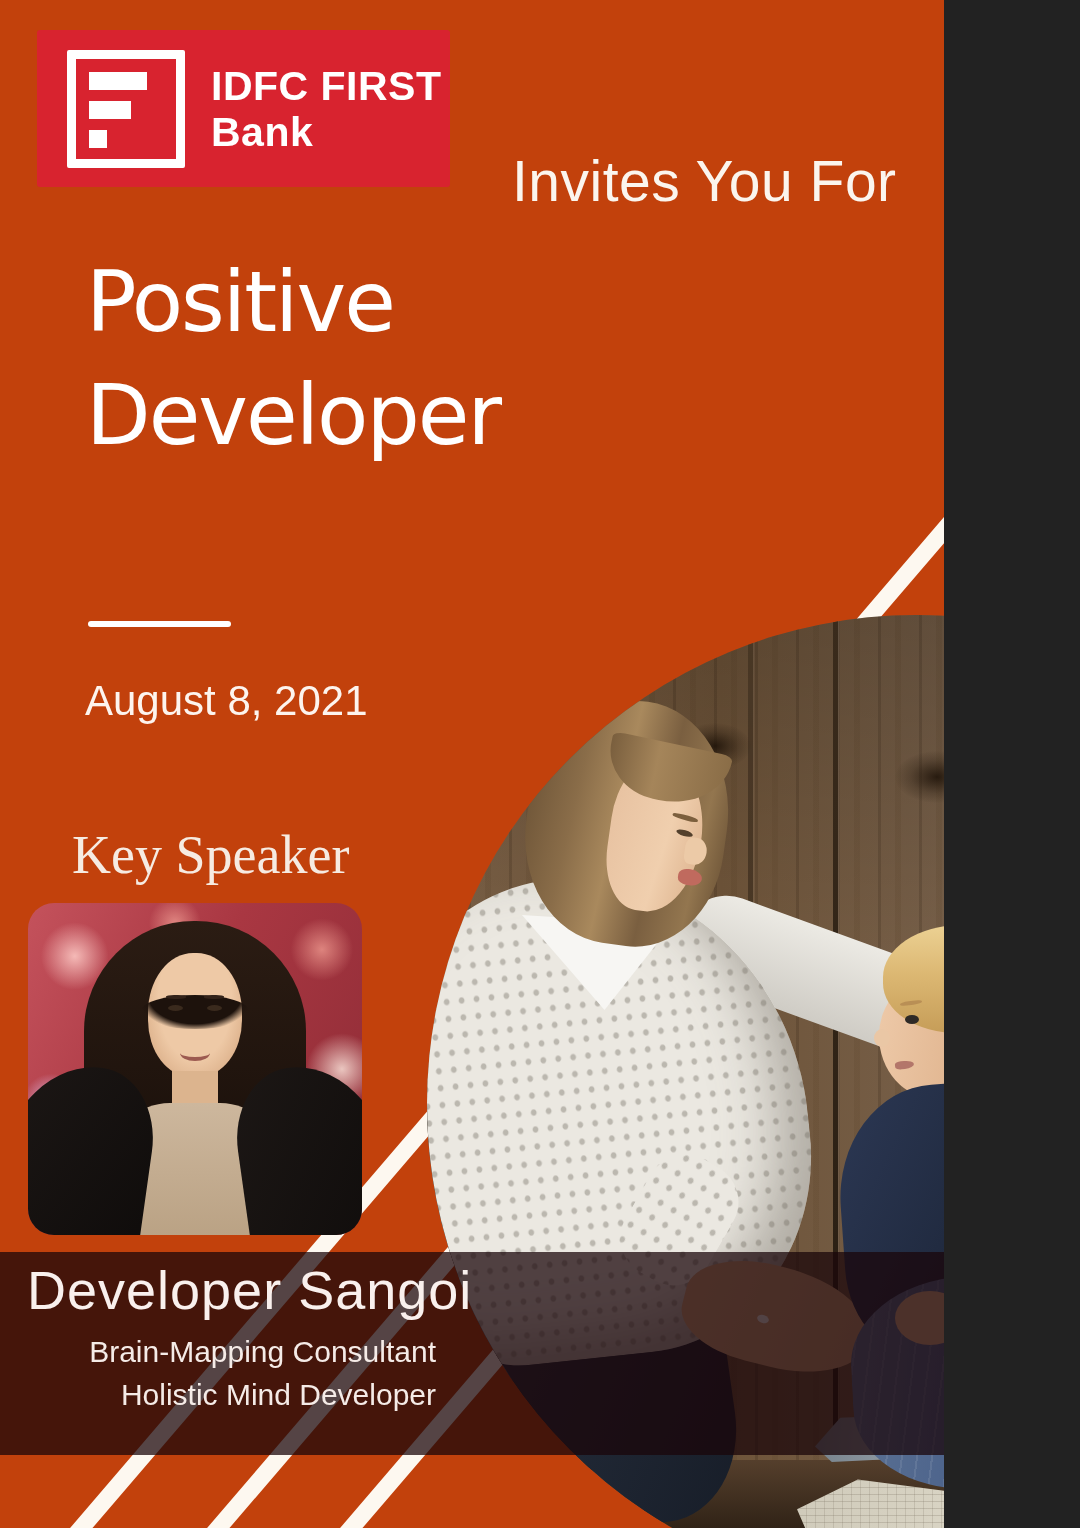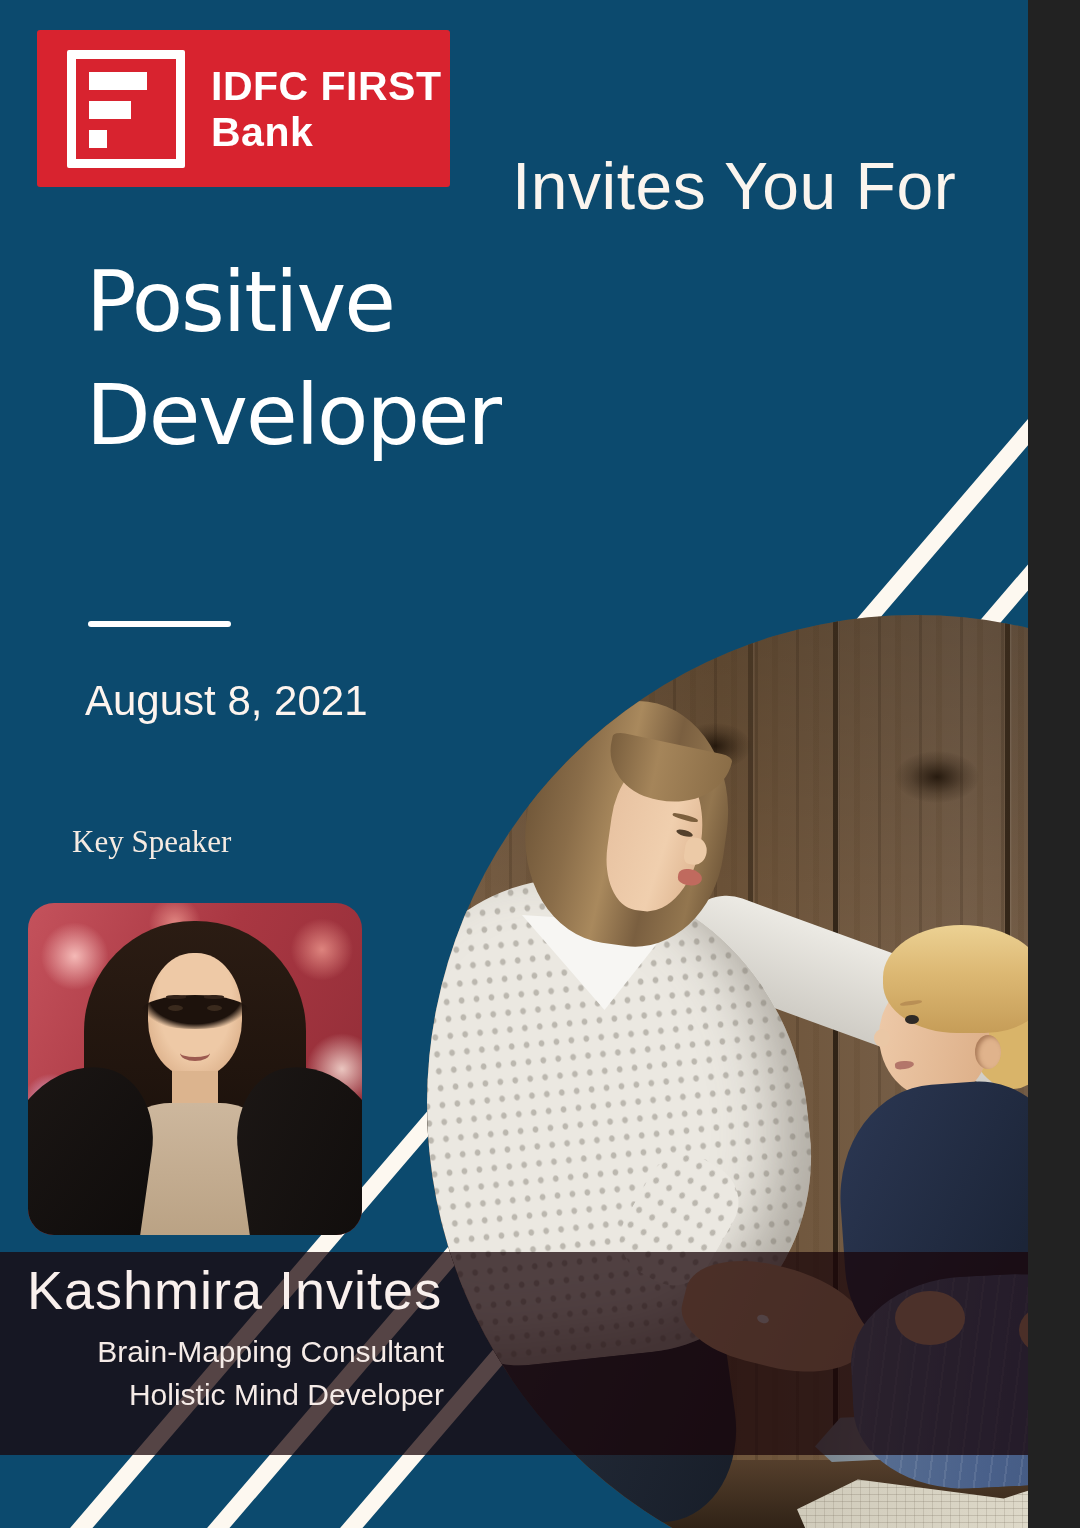--- a/index.html
+++ b/index.html
@@ -1,18 +1,18 @@
 <!DOCTYPE html>
 <html><head>
 <meta charset="utf-8">
 <style>
   html,body{margin:0;padding:0;background:#222;}
   .poster{
-    position:relative; width:1028px; height:1528px; overflow:hidden;
-    background:#0c4a6e;
+    position:relative; width:944px; height:1528px; overflow:hidden;
+    background:#c2410c;
     font-family:"Liberation Sans", sans-serif;
     -webkit-user-select:none; user-select:none;
   }
   
   .stripe{position:absolute;height:17px;background:#fdf8f0;transform-origin:0 50%;
     transform:rotate(-49.4deg);border-radius:9px;}
   #s1{left:38px;top:1570px;width:780px;}
   #s2{left:175px;top:1570px;width:700px;}
   #s3{left:308px;top:1570px;width:560px;}
   #t1{left:858px;top:622px;width:660px;}
@@ -22,26 +22,26 @@
   .logo-box{position:absolute;left:37px;top:30px;width:413px;height:157px;
     background:#d8232f;border-radius:3px;display:flex;align-items:center;padding-left:30px;box-sizing:border-box;}
   .fmark{position:relative;width:100px;height:100px;border:9px solid #fff;border-radius:2px;flex:0 0 auto;}
   .fmark .fb{position:absolute;background:#fff;}
   .fb1{left:13px;top:13px;width:58px;height:18px;}
   .fb2{left:13px;top:42px;width:42px;height:18px;}
   .fb3{left:13px;top:71px;width:18px;height:18px;}
   .logo-text{margin-left:26px;color:#fff;font-weight:bold;font-size:41px;line-height:46px;letter-spacing:.5px;}
 
   
-  .invite{position:absolute;left:512px;top:148px;color:#fbf5ee;font-size:66px;font-weight:400;letter-spacing:.5px;}
+  .invite{position:absolute;left:512px;top:148px;color:#fbf5ee;font-size:57px;font-weight:400;letter-spacing:.5px;}
   .title{position:absolute;left:86px;top:246px;color:#ffffff;font-family:"DejaVu Sans",sans-serif;
     font-weight:400;font-size:84px;line-height:113px;letter-spacing:-2px;}
   .divider{position:absolute;left:88px;top:621px;width:143px;height:6px;background:#fff;border-radius:3px;}
   .when{position:absolute;left:85px;top:672px;color:#fdf4ee;font-size:42px;line-height:57px;}
-  .key-speaker{position:absolute;left:72px;top:824px;color:#f6ebe2;font-family:"Liberation Serif",serif;font-size:31px;}
+  .key-speaker{position:absolute;left:72px;top:824px;color:#f6ebe2;font-family:"Liberation Serif",serif;font-size:54px;}
 
   
   .speaker-photo{position:absolute;left:28px;top:903px;width:334px;height:332px;border-radius:26px;overflow:hidden;}
   .bokeh{position:absolute;inset:0;background:
     radial-gradient(circle 52px at 14% 16%, rgba(255,205,200,.85), transparent 65%),
     radial-gradient(circle 40px at 44% 6%, rgba(255,180,165,.6), transparent 65%),
     radial-gradient(circle 48px at 88% 14%, rgba(255,175,160,.65), transparent 65%),
     radial-gradient(circle 55px at 94% 50%, rgba(255,235,225,.8), transparent 65%),
     radial-gradient(circle 36px at 80% 78%, rgba(255,200,195,.5), transparent 65%),
     radial-gradient(circle 44px at 7% 60%, rgba(225,200,245,.85), transparent 65%),
@@ -141,21 +141,21 @@
   .child-jeans{position:absolute;left:425px;top:660px;width:290px;height:212px;transform:rotate(-3deg);
     background:repeating-linear-gradient(100deg,rgba(255,255,255,.09) 0 2px,transparent 2px 15px),
     linear-gradient(100deg,#5d7394,#49608a 50%,#3e5378);border-radius:40% 45% 35% 40%;}
   .child-hand{position:absolute;width:70px;height:54px;background:#dcae87;border-radius:50%;}
   .ch1{left:468px;top:676px;}
   .ch2{left:592px;top:690px;width:64px;height:50px;background:#d8a87f;}
 
   
   .band{position:absolute;left:0;top:1252px;width:1080px;height:203px;background:rgba(26,5,9,.74);}
   .speaker-name{position:absolute;left:27px;top:6px;color:#f9f0ed;font-size:54px;font-weight:300;letter-spacing:1px;line-height:64px;}
-  .speaker-roles{position:absolute;left:0;top:78px;width:436px;text-align:right;color:#f5ebe7;font-size:30px;line-height:43px;font-weight:400;padding-left:8px;}
+  .speaker-roles{position:absolute;left:0;top:78px;width:436px;text-align:right;color:#f5ebe7;font-size:30px;line-height:43px;font-weight:400;}
 </style>
 </head>
 <body>
 
 <div class="poster">
 
   <div class="stripe" id="s1"></div>
   <div class="stripe" id="s2"></div>
   <div class="stripe" id="s3"></div>
   <div class="stripe" id="t1"></div>
@@ -242,20 +242,20 @@
     <div class="child-eye"></div>
     <div class="child-mouth"></div>
     <div class="child-ear"></div>
     <div class="child-body"></div>
     <div class="child-jeans"></div>
     <div class="child-hand ch1"></div>
     <div class="child-hand ch2"></div>
   </div>
 
   <div class="band">
-    <div class="speaker-name">Kashmira Invites</div>
+    <div class="speaker-name">Developer Sangoi</div>
     <div class="speaker-roles">
       <div>Brain-Mapping Consultant</div>
       <div>Holistic Mind Developer</div>
     </div>
   </div>
 
 </div>
 
 </body></html>

